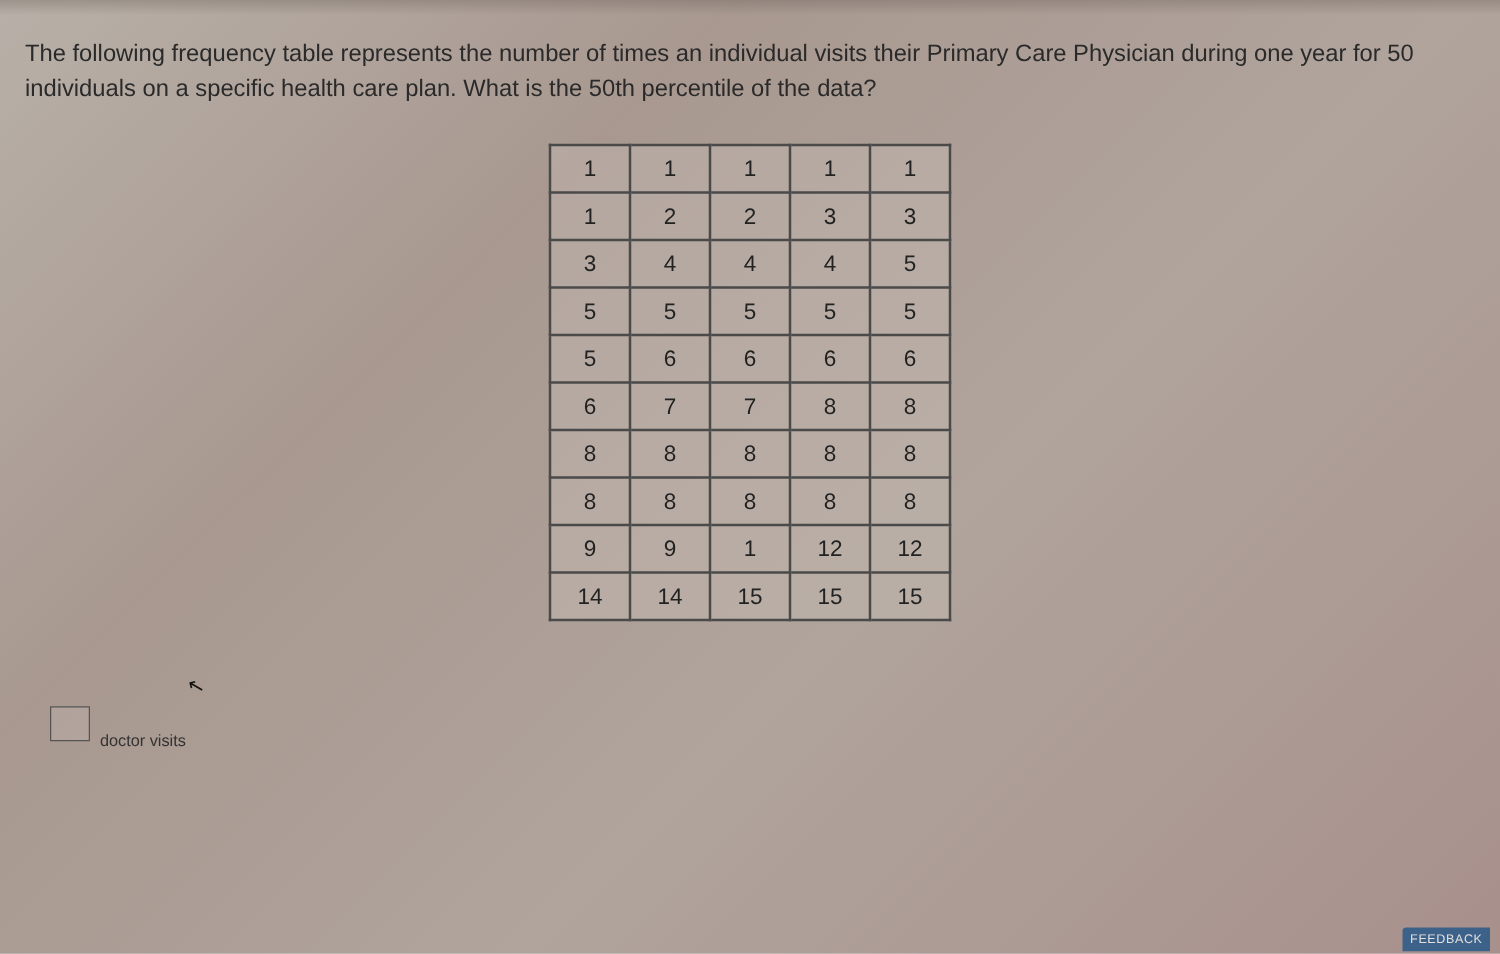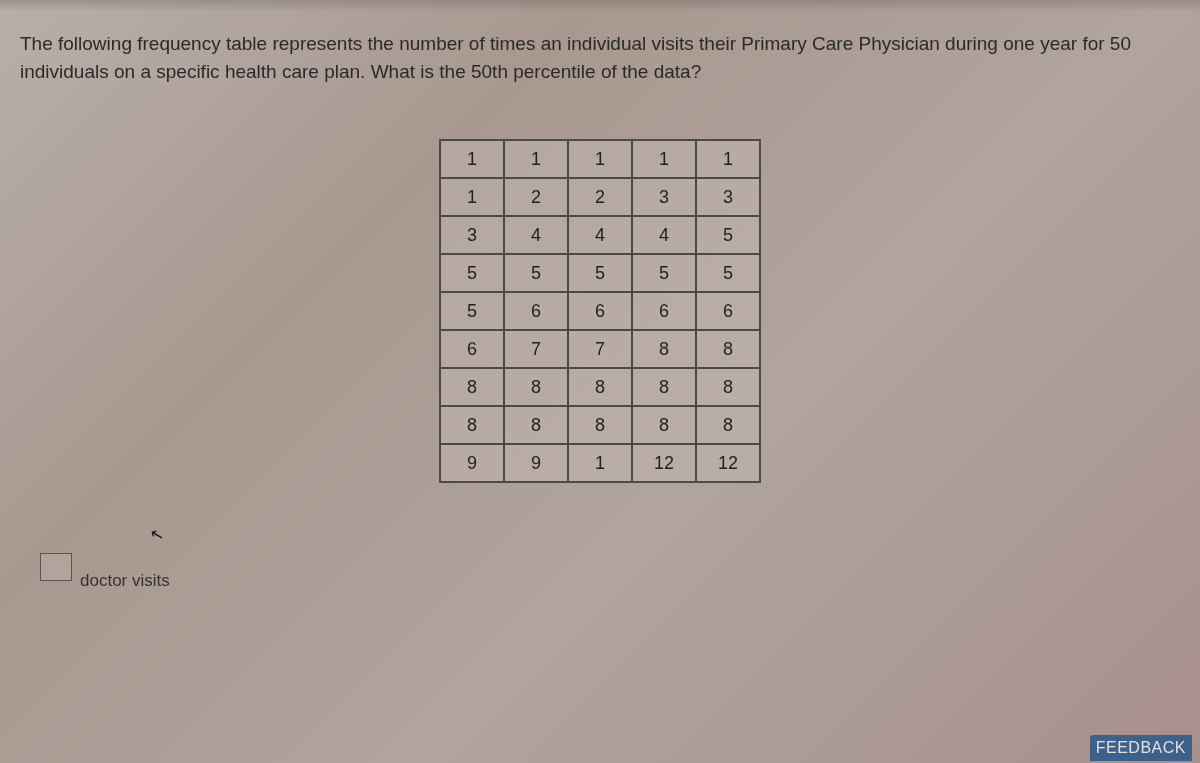--- a/index.html
+++ b/index.html
@@ -8,21 +8,21 @@
       background: linear-gradient(135deg, #b8b0a8 0%, #a89890 30%, #b0a49c 60%, #a8908c 100%);
       width: 1200px;
       height: 763px;
       padding: 30px 20px 20px 20px;
       position: relative;
       color: #2a2a2a;
     }
     .question-text {
       font-size: 19px;
       line-height: 1.45;
-      margin-bottom: 54px;
+      margin-bottom: 30px;
       max-width: 1160px;
     }
     .data-table-wrap {
       display: flex;
       justify-content: center;
       margin-bottom: 60px;
     }
     table.data-table {
       border-collapse: collapse;
       background: rgba(200,190,182,0.4);
@@ -58,31 +58,31 @@
       gap: 8px;
       margin-left: 20px;
     }
     .answer-box {
       width: 32px;
       height: 28px;
       border: 1.5px solid #555;
       background: rgba(200,190,182,0.3);
     }
     .answer-label {
-      font-size: 17px;
+      font-size: 13px;
       color: #333;
       margin-top: 28px;
     }
     .feedback-btn {
       position: absolute;
       right: 8px;
       bottom: 2px;
       background: #2a5a8a;
       color: #eee;
-      font-size: 16px;
+      font-size: 10px;
       padding: 4px 6px;
       letter-spacing: 0.5px;
       border-top-left-radius: 3px;
       opacity: 0.85;
     }
     .top-shadow {
       position: absolute;
       top: 0; left: 0; right: 0;
       height: 12px;
       background: linear-gradient(#6a6058, transparent);
@@ -155,20 +155,27 @@
           <td>8</td>
           <td>8</td>
         </tr>
         <tr>
           <td>9</td>
           <td>9</td>
           <td>1</td>
           <td>12</td>
           <td>12</td>
         </tr>
+        <tr>
+          <td>14</td>
+          <td>14</td>
+          <td>15</td>
+          <td>15</td>
+          <td>15</td>
+        </tr>
       </tbody>
   </table>
 </div>
 
 <div class="answer-section">
   <p class="answer-prompt">
     <span class="cursor-icon">↖</span>
   </p>
   <div class="answer-input-row">
     <div class="answer-box"></div>

